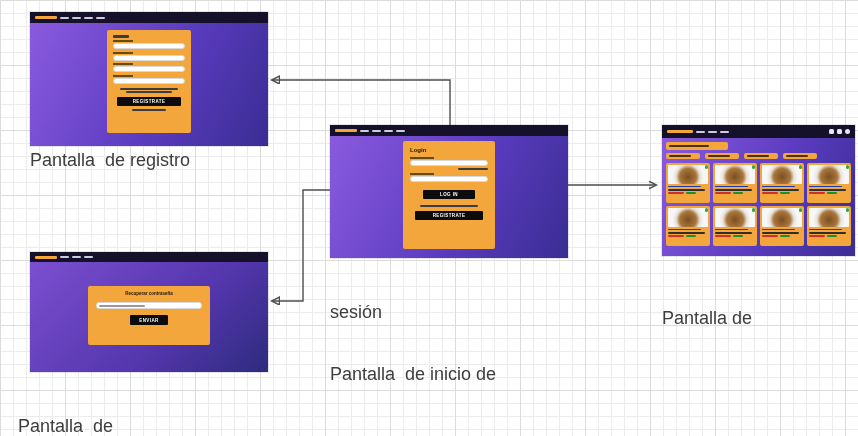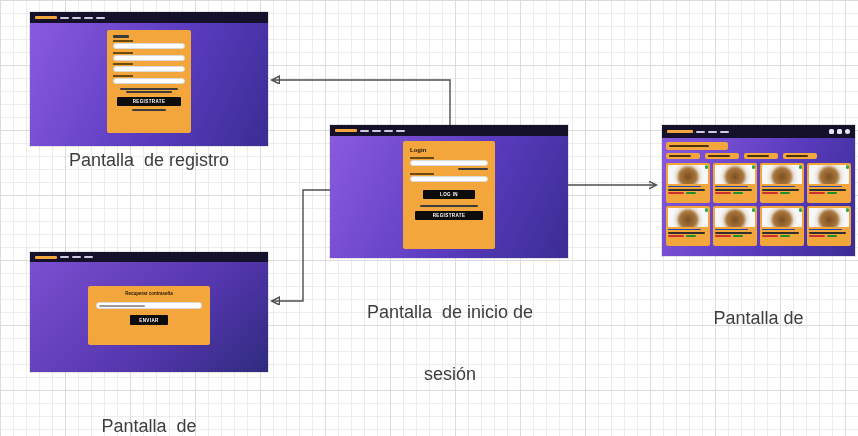--- a/index.html
+++ b/index.html
@@ -55,21 +55,21 @@
   .prod-grid{display:grid;grid-template-columns:repeat(4,1fr);gap:3px}
   .prod-card{background:#f2a63c;border-radius:2px;position:relative;padding:2px;display:flex;flex-direction:column;gap:1.5px;height:40px}
   .prod-img{height:19px;border-radius:1px;background:radial-gradient(circle at 50% 62%,#7c4f22 0%,#a9763c 36%,#e8e2d8 52%,#f7f7f7 68%)}
   .dot{position:absolute;top:2px;right:2px;width:3.5px;height:3.5px;border-radius:50%;background:#27ae38}
   .l-blue{background:#1a3fae;height:1.8px;width:82%}
   .l-dark{background:#2f2f2f;height:1.8px;width:92%}
   .l-red{background:#cc2f2f;height:1.8px;width:40%}
   .l-green{background:#1e8f2e;height:1.8px;width:26%}
   .price-row{display:flex;gap:2px}
   
-  .node-label{position:absolute;z-index:2;color:#3d3d3d;font-size:18px;line-height:20.5px;text-align:center;white-space:pre}
+  .node-label{position:absolute;z-index:2;color:#3d3d3d;font-size:18px;line-height:20.5px;white-space:pre}
   .node-label span{display:block}
   
   .w58{width:58px;height:2px}.w46{width:46px;height:2px}.w34{width:34px;height:2px}
   .w30{width:30px;height:2px}.w24{width:24px;height:2px}.w16{width:16px;height:2.5px}
 </style>
 </head>
 <body>
 
 <div class="canvas">
 
@@ -128,22 +128,22 @@
         <span class="tbar w30 right" style="margin-top:2px"></span>
         <span class="lbl w24"></span>
         <span class="input" style="height:6.5px"></span>
         <div class="btn-black center" style="width:52px;height:9px;font-size:4.5px;margin-top:8px">LOG IN</div>
         <span class="tbar w58 center" style="margin-top:6px"></span>
         <div class="btn-black center" style="width:68px;height:9px;font-size:4.5px;margin-top:4px">REGISTRATE</div>
       </div>
     </div>
   </div>
   <div class="node-label" style="left:330px;top:261px;width:240px">
+    <span>sesión</span>
     <span>Pantalla  de inicio de</span>
-    <span>sesión</span>
   </div>
 
   <div class="node" style="left:30px;top:252px;width:238px;height:120px">
     <div class="navbar" style="height:10px">
       <span class="brand-bar"></span>
       <span class="navdash"></span>
       <span class="navdash"></span>
       <span class="navdash"></span>
     </div>
     <div class="screen-body grad-b">

